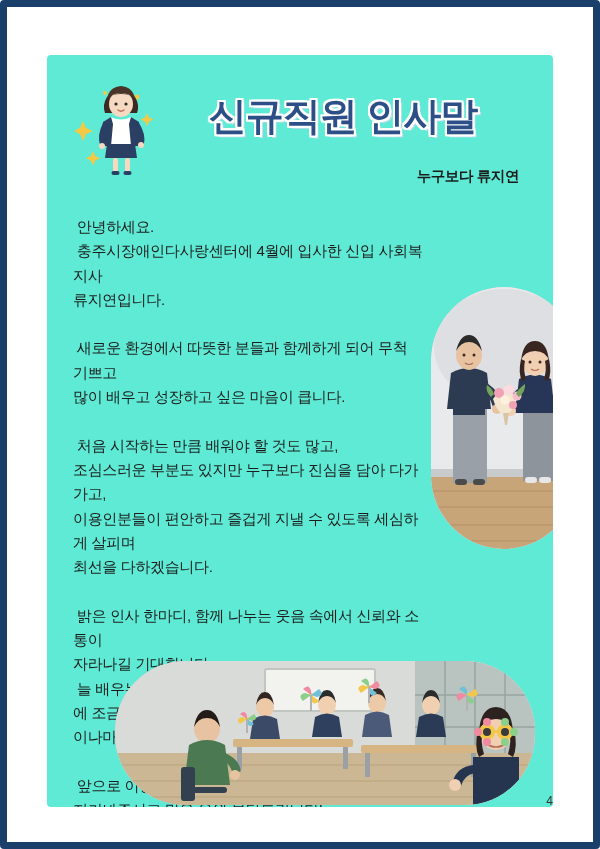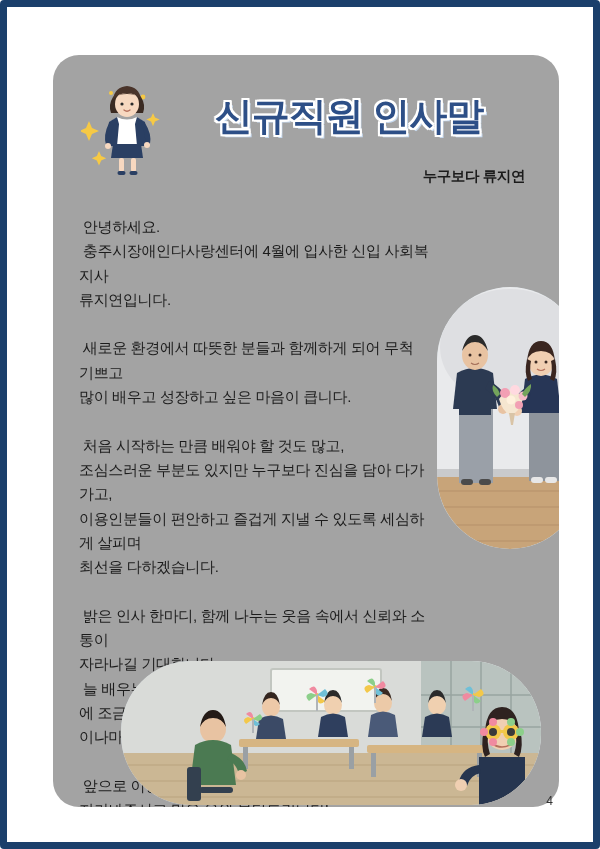--- a/index.html
+++ b/index.html
@@ -32,26 +32,26 @@
     top: 14px;
     right: 14px;
     bottom: 14px;
     background: #ffffff;
     border-radius: 22px;
   }
 
   
   .card {
     position: absolute;
-    left: 32px;
+    left: 26px;
     top: 34px;
     width: 506px;
     height: 752px;
-    background: #a3a3a3;
-    border-radius: 26px;
+    background: #5eead4;
+    border-radius: 4px;
     overflow: hidden;
   }
 
   
   .header {
     position: absolute;
     left: 0;
     top: 0;
     width: 506px;
     height: 120px;

